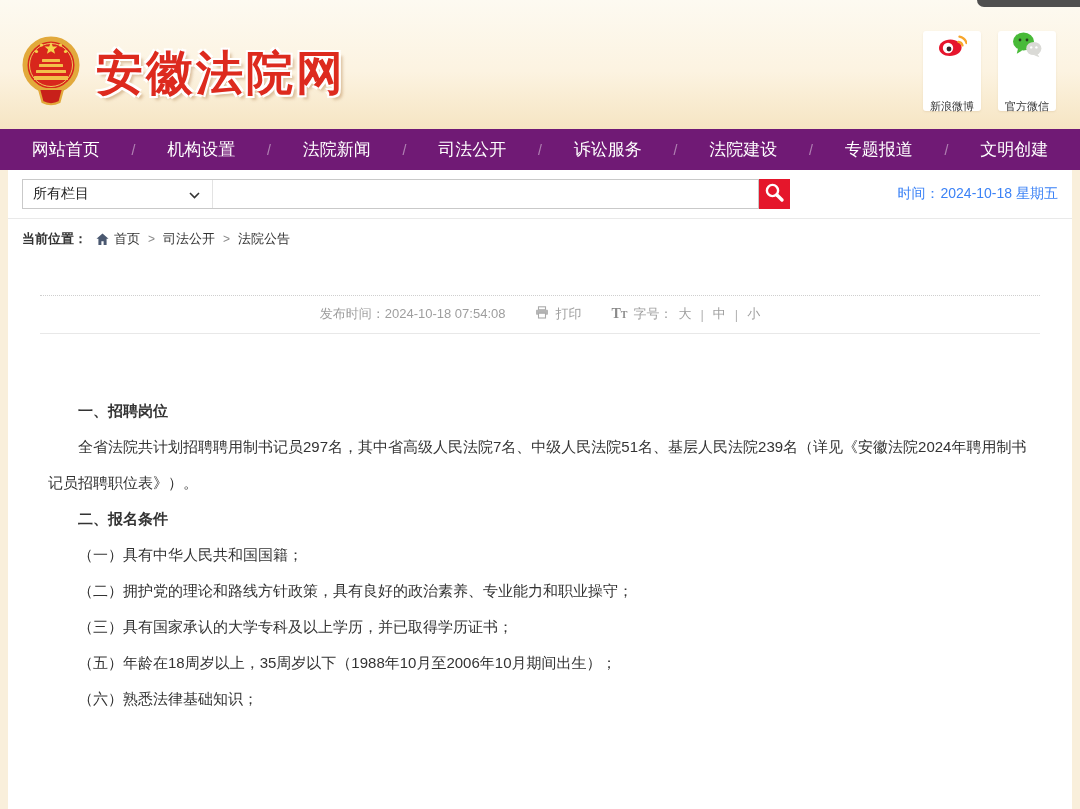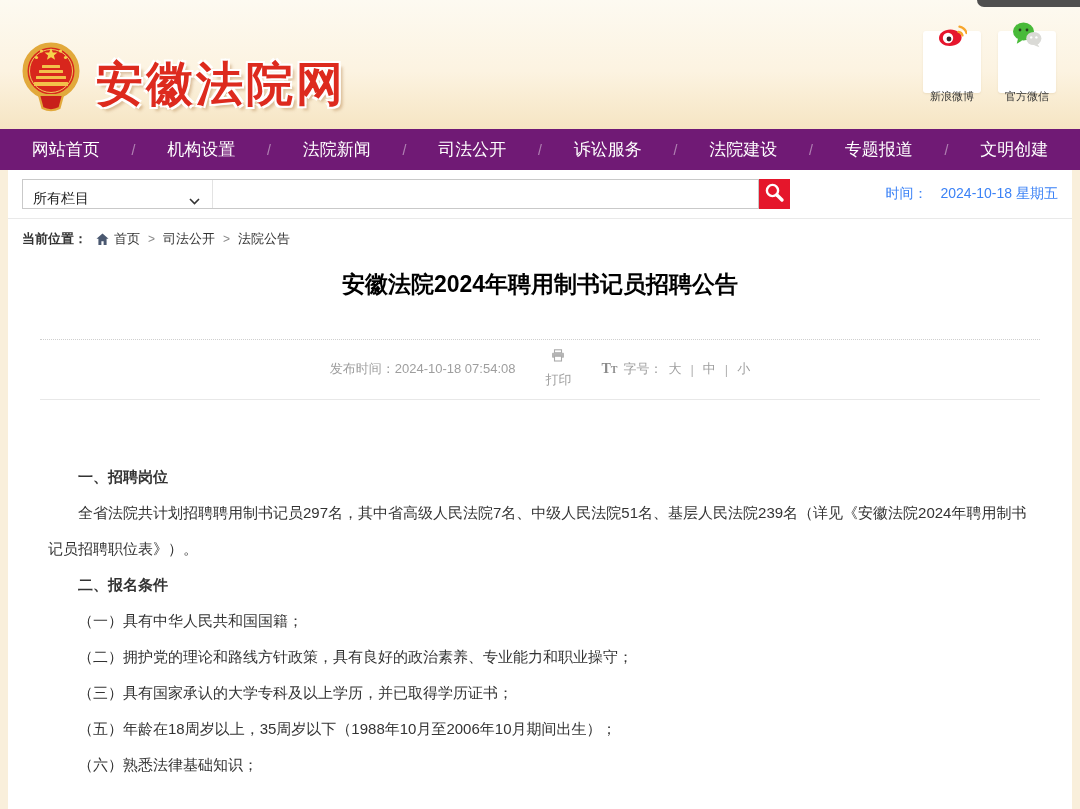--- a/index.html
+++ b/index.html
@@ -10,31 +10,31 @@
     font-family: "Liberation Sans", "DejaVu Sans", sans-serif;
     position: relative;
   }
 
   
   .header {
     height: 129px;
     background: linear-gradient(180deg, #fdfaf1 0%, #fcf3e1 55%, #f6e5c3 100%);
     position: relative;
   }
-  .logo-area { position: absolute; left: 22px; top: 40px; display: flex; align-items: center; cursor: pointer; }
+  .logo-area { position: absolute; left: 22px; top: 34px; display: flex; cursor: pointer; }
   .site-title {
     margin-left: 16px; margin-top: 8px;
     font-size: 47px; font-weight: bold; letter-spacing: 3px;
     color: #dd2a1e;
     text-shadow: -2px -2px 0 #fff, 2px -2px 0 #fff, -2px 2px 0 #fff, 2px 2px 0 #fff, 4px 4px 3px rgba(160,100,40,.35);
   }
   .social { position: absolute; right: 24px; top: 31px; display: flex; gap: 17px; }
   .social-box {
-    width: 58px; height: 62px; background: #fff; border-radius: 3px;
-    display: flex; flex-direction: column; align-items: center; justify-content: center;
+    width: 58px; height: 80px; background: #fff; border-radius: 3px;
+    display: flex; flex-direction: column; align-items: center; justify-content: flex-start;
     cursor: pointer; box-shadow: 0 1px 2px rgba(180,150,100,.18); gap: 34px;
   }
   .social-box .label { font-size: 11px; color: #333; margin-top: 3px; white-space: nowrap; }
   .chrome-artifact {
     position: absolute; top: 0; right: 0; width: 103px; height: 7px;
     background: #4f4f4f; border-bottom-left-radius: 7px;
   }
 
   
   .nav { height: 41px; background: #701a75; display: flex; align-items: center; }
@@ -49,31 +49,31 @@
   .search-row {
     background: #fff; margin: 0 8px; padding: 9px 14px 9px 14px;
     border-bottom: 1px solid #e9e9e9;
     display: flex; align-items: center;
   }
   .search-box {
     display: flex; width: 737px; height: 30px;
     border: 1px solid #c9c9c9; background: #fff;
   }
   .cat-select {
-    width: 190px; display: flex; align-items: flex-end; justify-content: space-between;
+    width: 190px; display: flex; align-items: center; justify-content: space-between;
     padding: 0 12px 0 10px; font-size: 14px; color: #222;
     border-right: 1px solid #e3e3e3; cursor: pointer;
   }
   .search-input { flex: 1; border: none; outline: none; font-size: 14px; padding: 0 8px; }
   .search-btn {
     width: 31px; height: 30px; border: none; background: #e5162b;
     display: flex; align-items: center; justify-content: center; cursor: pointer; padding: 0;
   }
   .time-box { margin-left: auto; display: flex; align-items: center; font-size: 14px; color: #3b82f6; }
-  .time-box .date { margin-left: 13px; }
+  .time-box .date { margin-left: 1px; }
 
   
   .breadcrumb-row {
     background: #fff; margin: 0 8px; padding: 11px 14px 8px;
     font-size: 13px; color: #333; display: flex; align-items: center;
   }
   .bc-label { font-weight: bold; margin-right: 9px; }
   .bc-home { display: inline-flex; margin-right: 5px; }
   .bc-link { color: #333; text-decoration: none; cursor: pointer; }
   .bc-sep { color: #888; margin: 0 8px; font-size: 12px; }
@@ -88,21 +88,21 @@
     font-size: 23px; font-weight: bold; color: #000;
   }
   .article-meta {
     margin-top: 39px;
     border-top: 1px dotted #cfcfcf; border-bottom: 1px solid #e8e8e8;
     padding: 9px 0 10px;
     display: flex; justify-content: center; align-items: center; gap: 30px;
     color: #9e9e9e; font-size: 13px;
   }
   .meta-group { display: flex; align-items: center; gap: 6px; }
-  .meta-action { cursor: pointer; color: #9e9e9e; flex-direction: column; }
+  .meta-action { cursor: pointer; color: #9e9e9e; }
   .fs-icon { color: #8a8a8a; font-family: "Liberation Serif", serif; font-weight: bold; }
   .fs-icon .big { font-size: 14px; }
   .fs-icon .small { font-size: 10px; }
   .size-link { cursor: pointer; }
   .size-sep { color: #b5b5b5; margin: 0 3px; }
 
   .article-body { padding: 59px 8px 0; }
   .article-body p {
     margin: 0; font-size: 15px; line-height: 36px;
     color: #333; text-indent: 2em;
@@ -222,21 +222,20 @@
       </svg>
   </span>
   <a class="bc-link">首页</a>
   <span class="bc-sep">&gt;</span>
   <a class="bc-link">司法公开</a>
   <span class="bc-sep">&gt;</span>
   <a class="bc-link">法院公告</a>
 </div>
 
 <div class="article">
-  <h1 class="article-title">安徽法院2024年聘用制书记员招聘公告</h1>
 
   <div class="article-meta">
     <span class="meta-group">发布时间：2024-10-18 07:54:08</span>
     <span class="meta-group meta-action">
       <span>
         <svg width="14" height="13" viewBox="0 0 14 13">
           <rect x="3.5" y="0.8" width="7" height="3" fill="none" stroke="#aaa" stroke-width="1.1"></rect>
           <rect x="1" y="3.8" width="12" height="5" rx="0.8" fill="#b5b5b5"></rect>
           <rect x="3.5" y="7.2" width="7" height="4.8" fill="#fff" stroke="#aaa" stroke-width="1.1"></rect>
         </svg>

